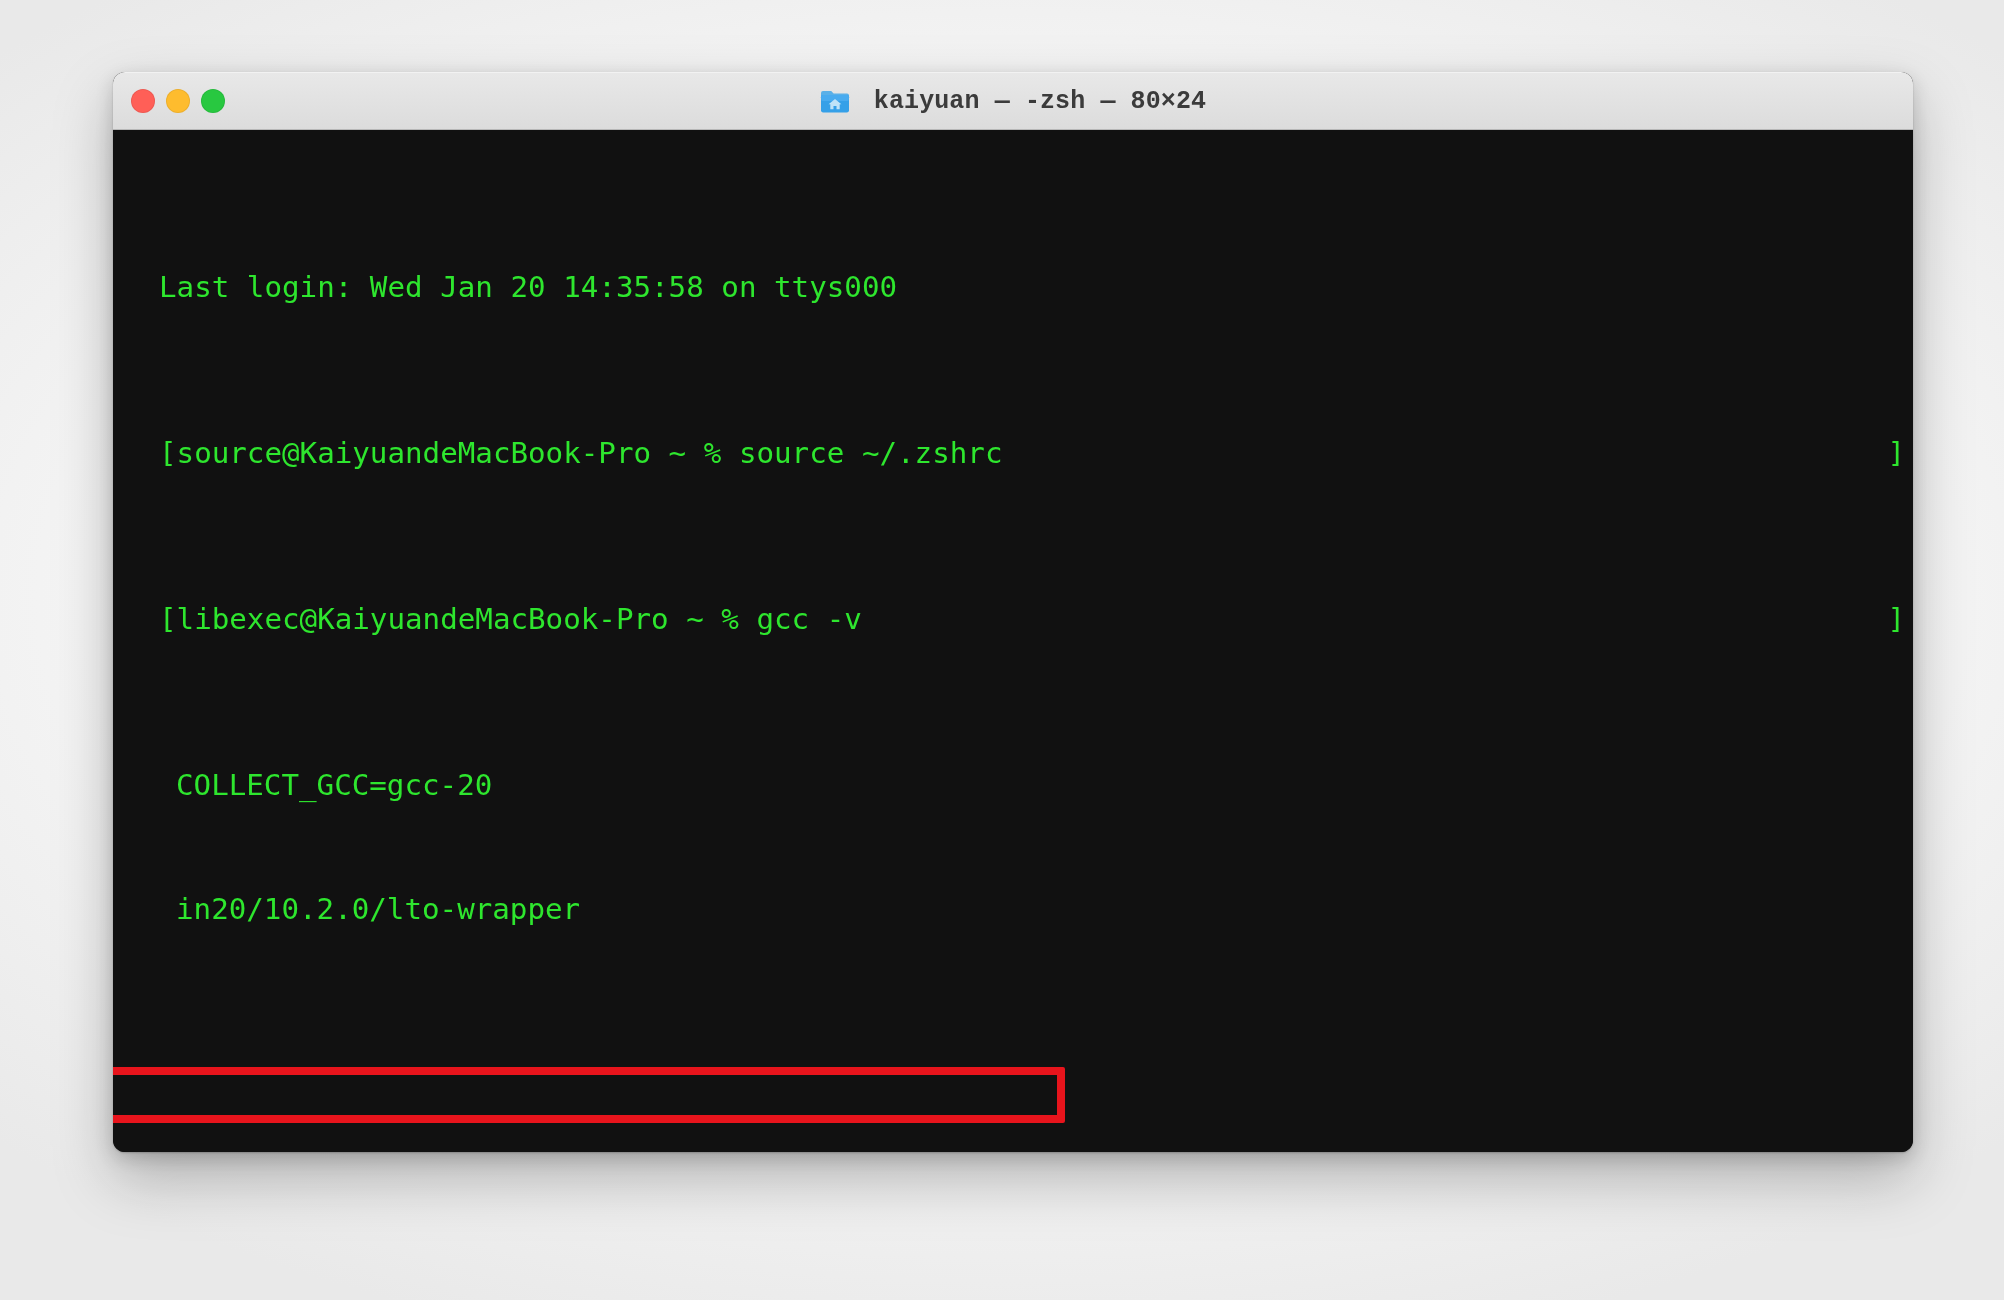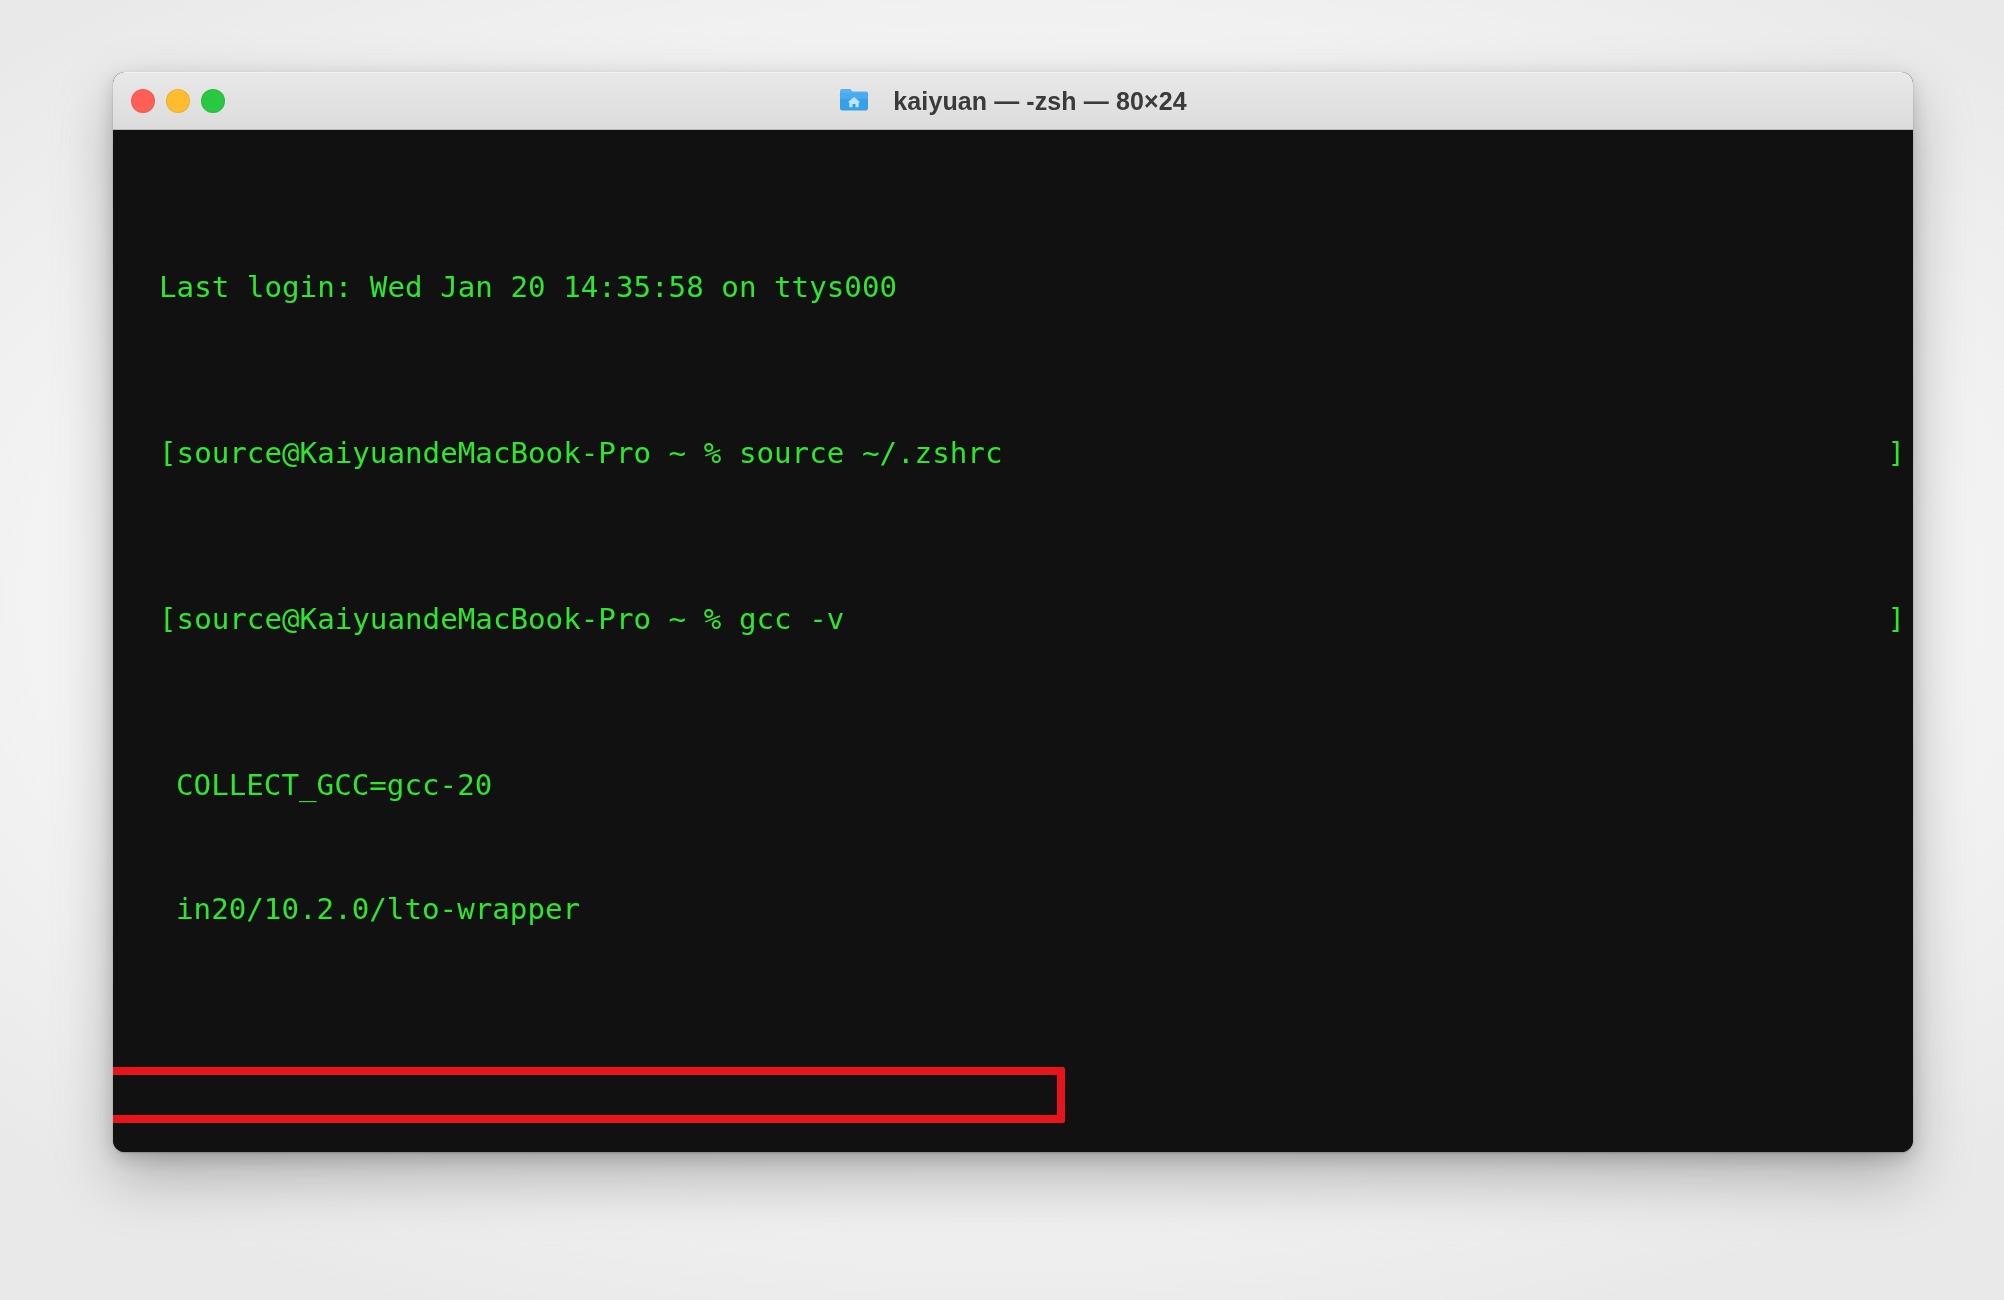--- a/index.html
+++ b/index.html
@@ -67,23 +67,25 @@
   .tl.close   { background: #ff5f57; box-shadow: inset 0 0 0 1px rgba(0,0,0,0.07); }
   .tl.min     { background: #febc2e; box-shadow: inset 0 0 0 1px rgba(0,0,0,0.07); }
   .tl.zoom    { background: #28c840; box-shadow: inset 0 0 0 1px rgba(0,0,0,0.07); }
 
   #title-center {
     position: absolute;
     left: 0; right: 0;
     top: 50%;
     transform: translateY(-50%);
     display: flex;
+    align-items: center;
     justify-content: center;
     gap: 24px;
     pointer-events: none;
+    font-family: Liberation Mono, monospace;
   }
   #folder-icon {
     width: 30px;
     height: 26px;
     position: relative;
     flex: none;
   }
   #window-title {
     font-size: 25px;
     font-weight: bold;
@@ -165,21 +167,21 @@
       </div>
     </div>
 
     <div id="terminal-body">
       <div id="terminal-text">
 
         <div class="tline"><span>Last login: Wed Jan 20 14:35:58 on ttys000</span></div>
 
         <div class="tline"><span>[</span><span>source@KaiyuandeMacBook-Pro ~ % source ~/.zshrc</span><span class="edge-right">]</span></div>
 
-        <div class="tline"><span>[</span><span>source@KaiyuandeMacBook-Pro ~ % gcc -v</span><span class="edge-right">]</span></div>
+        <div class="tline"><span>[</span><span>libexec@KaiyuandeMacBook-Pro ~ % gcc -v</span><span class="edge-right">]</span></div>
 
         <div class="tline indent"><span>COLLECT_GCC=gcc-20</span></div>
         <div class="tline indent"><span>in20/10.2.0/lto-wrapper</span></div>
         
         
         
         
         
         
         

